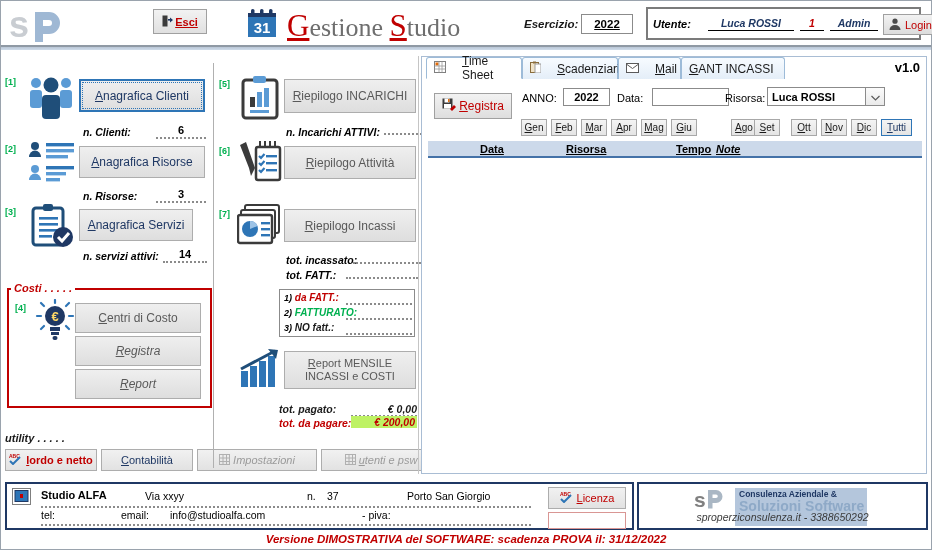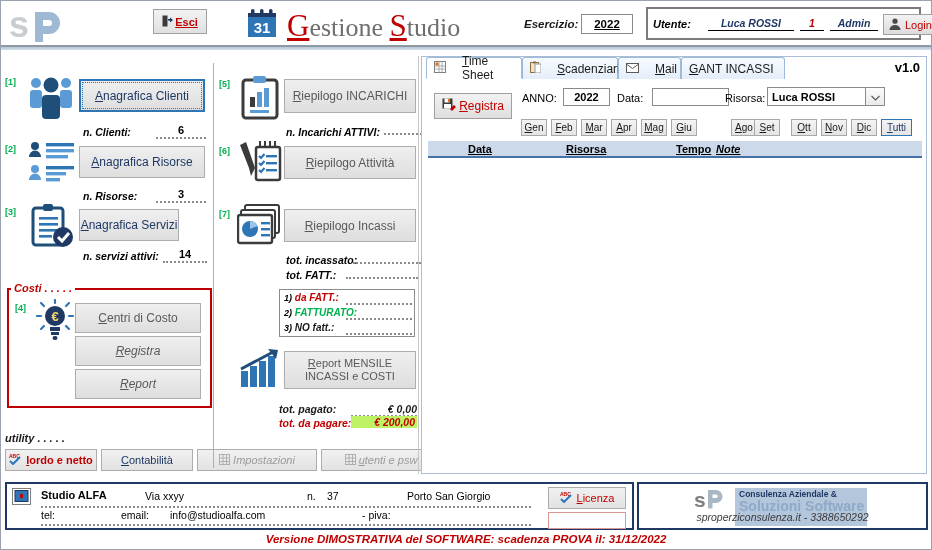--- a/index.html
+++ b/index.html
@@ -346,21 +346,21 @@
       <rect x="16" y="1" width="10" height="7" rx="2" fill="#1f4e79"></rect>
       <rect x="12" y="14" width="19" height="2.6" fill="#2e75b6"></rect>
         <rect x="12" y="20" width="19" height="2.6" fill="#2e75b6"></rect>
       <rect x="12" y="26" width="19" height="2.6" fill="#2e75b6"></rect>
         <rect x="12" y="32" width="13" height="2.6" fill="#2e75b6"></rect>
       <circle cx="36" cy="34" r="10" fill="#1f3864"></circle>
       <path d="M31 34 l4 4 l7 -8" stroke="#fff" stroke-width="3" fill="none"></path>
     </svg>
   </div>
 
-  <div class="main-btn" style="left:78px; top:208px; width:100px; height:32px;">
+  <div class="main-btn" style="left:78px; top:208px; width:114px; height:32px;">
     <span><span class="u">A</span><span>nagrafica Servizi</span></span>
   </div>
   <div class="cnt-lbl" style="left:82px; top:249px;">n. servizi attivi:</div>
   <div class="cnt-val" style="left:162px; top:247px; width:44px;">14</div>
 
   <div id="costi-group"></div>
   <div id="costi-legend">Costi . . . . .</div>
   <div class="tag" style="left:14px; top:302px;">[4]</div>
 
   <div style="position:absolute;left:34px;top:298px;width:40px;height:44px;">
@@ -650,21 +650,21 @@
         <span><span class="u">N</span><span>ov</span></span>
       </div>
     <div class="mbtn" style="left:429px;">
         <span><span class="u">D</span><span>ic</span></span>
       </div>
     <div class="mbtn sel" style="left:459px; width:31px;">
         <span><span class="u">T</span><span>utti</span></span>
       </div>
 
     <div id="grid-head">
-      <div class="gh" style="left:40px;">Data</div>
+      <div class="gh" style="left:52px;">Data</div>
       <div class="gh" style="left:138px;">Risorsa</div>
       <div class="gh" style="left:248px;">Tempo</div>
       <div class="gh it" style="left:288px;">Note</div>
     </div>
     <div style="position:absolute;left:6px;top:103px;width:494px;height:310px;background:#fff;"></div>
   </div>
 
   <div id="footer-left">
     <div style="position:absolute;left:5px;top:4px;width:19px;height:17px;border:1px solid #7f7f7f;background:#fff;">
       <svg width="17" height="15" viewBox="0 0 17 15">

